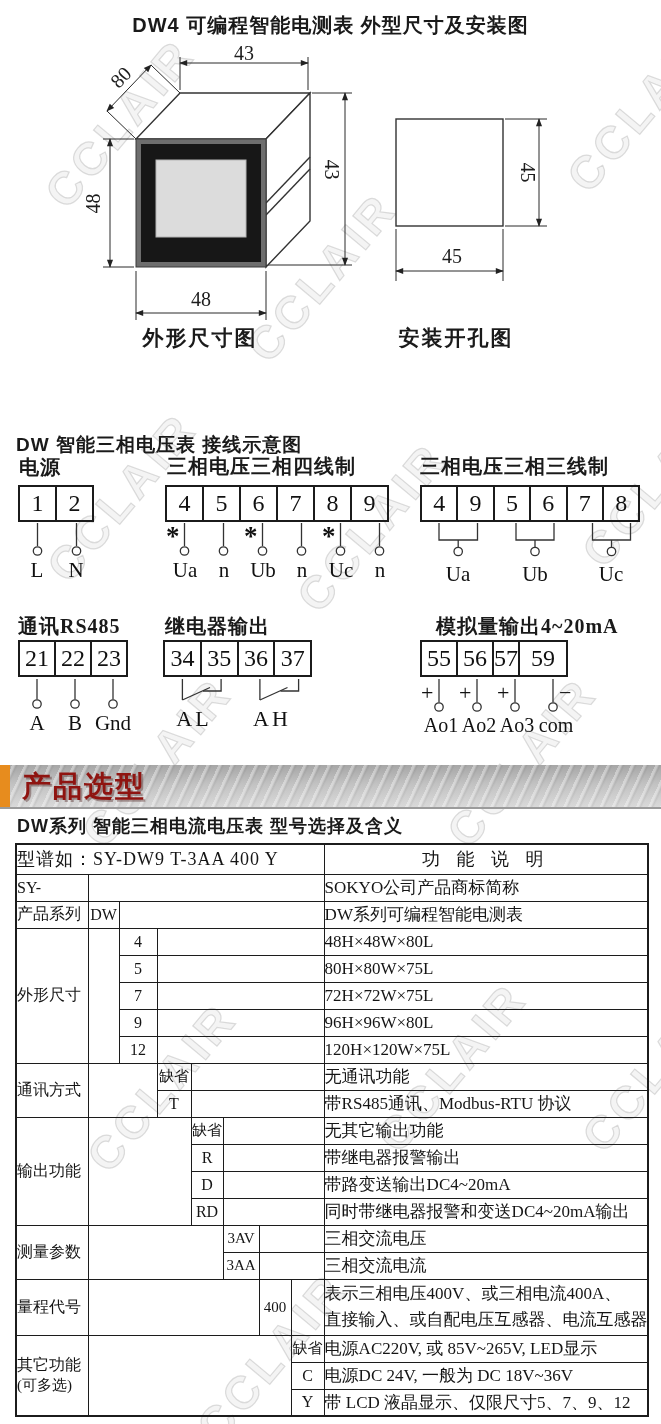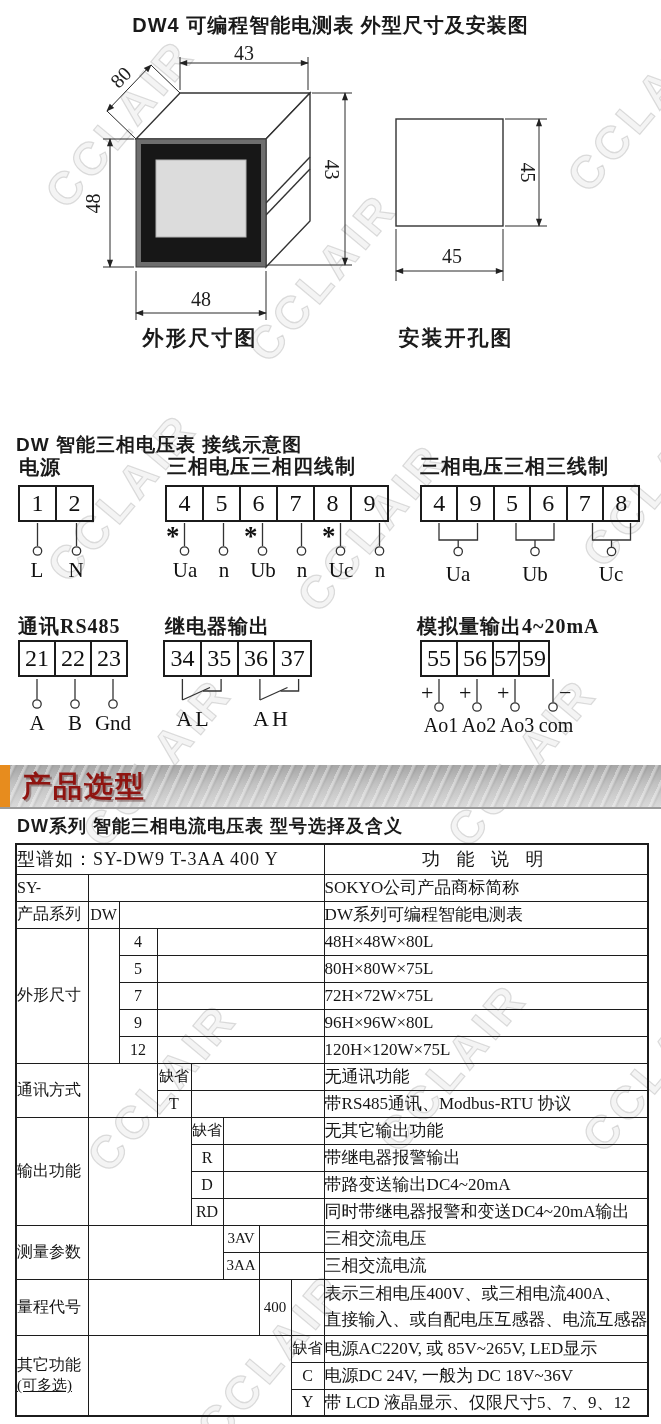--- a/index.html
+++ b/index.html
@@ -40,21 +40,21 @@
        text-align:center;z-index:2;white-space:nowrap;}
   .sign{position:absolute;font-family:"Liberation Serif",serif;font-size:22px;color:#111;z-index:2;}
   .star{position:absolute;font-family:"Liberation Serif",serif;font-size:27px;font-weight:bold;color:#111;z-index:2;}
   
   #model-table{position:absolute;left:15px;top:843px;z-index:2;border-collapse:collapse;table-layout:fixed;
        width:632px;font-family:"Liberation Serif",serif;color:#151515;}
   #model-table td{border:1px solid #1c1c1c;padding:0;overflow:hidden;}
   #model-table{border:2px solid #1c1c1c;}
   tr.r-n{height:27px;} tr.r-h{height:30px;} tr.r-big{height:56px;}
   td.lbl{font-size:16px;padding-left:5px;}
-  td.lbl .l2{font-size:15px;text-decoration:underline;}
+  td.lbl .l2{font-size:15px;}
   td.code{font-size:15px;text-align:center;}
   td.code-lg{font-size:16px;text-align:center;margin-left:40px;}
   td.desc{font-size:17px;padding-left:11px;}
   td.desc .dline{line-height:26px;white-space:nowrap;}
   td.mhead{font-size:18px;padding-left:9px;letter-spacing:1px;}
   td.dhead{font-size:18px;text-align:center;letter-spacing:6px;margin-top:23px;}
   svg{position:absolute;left:0;top:0;z-index:1;}
 </style>
 </head>
 <body>
@@ -251,26 +251,26 @@
   <div class="gtitle" style="left:165px;top:613px;">继电器输出</div>
   <div class="strip" style="left:163px;top:640px;">
     <div class="tcell" style="width:38.8px;">34</div>
     <div class="tcell" style="width:38.8px;">35</div>
     <div class="tcell" style="width:38.8px;">36</div>
     <div class="tcell" style="width:38.8px;">37</div>
   </div>
   <div class="wlabel" style="left:172px;top:706px;width:44px;font-size:22px;letter-spacing:3px;">AL</div>
   <div class="wlabel" style="left:250px;top:706px;width:44px;font-size:22px;letter-spacing:3px;">AH</div>
 
-  <div class="gtitle" style="left:417px;top:613px;">模拟量输出4~20mA</div>
+  <div class="gtitle" style="left:436px;top:613px;">模拟量输出4~20mA</div>
   <div class="strip" style="left:420px;top:640px;">
     <div class="tcell" style="width:38px;">55</div>
     <div class="tcell" style="width:38px;text-align:center;">56</div>
     <div class="tcell" style="width:28px;">57</div>
-    <div class="tcell" style="width:32px;">59</div>
+    <div class="tcell" style="width:50px;">59</div>
   </div>
   <div class="sign" style="left:421px;top:680px;">+</div>
   <div class="sign" style="left:459px;top:680px;">+</div>
   <div class="sign" style="left:497px;top:680px;">+</div>
   <div class="sign" style="left:559px;top:680px;">−</div>
   <div class="wlabel" style="left:421px;top:714px;width:40px;font-size:20px;">Ao1</div>
   <div class="wlabel" style="left:459px;top:714px;width:40px;font-size:20px;">Ao2</div>
   <div class="wlabel" style="left:497px;top:714px;width:40px;font-size:20px;">Ao3</div>
   <div class="wlabel" style="left:536px;top:714px;width:40px;font-size:20px;">com</div>
 

